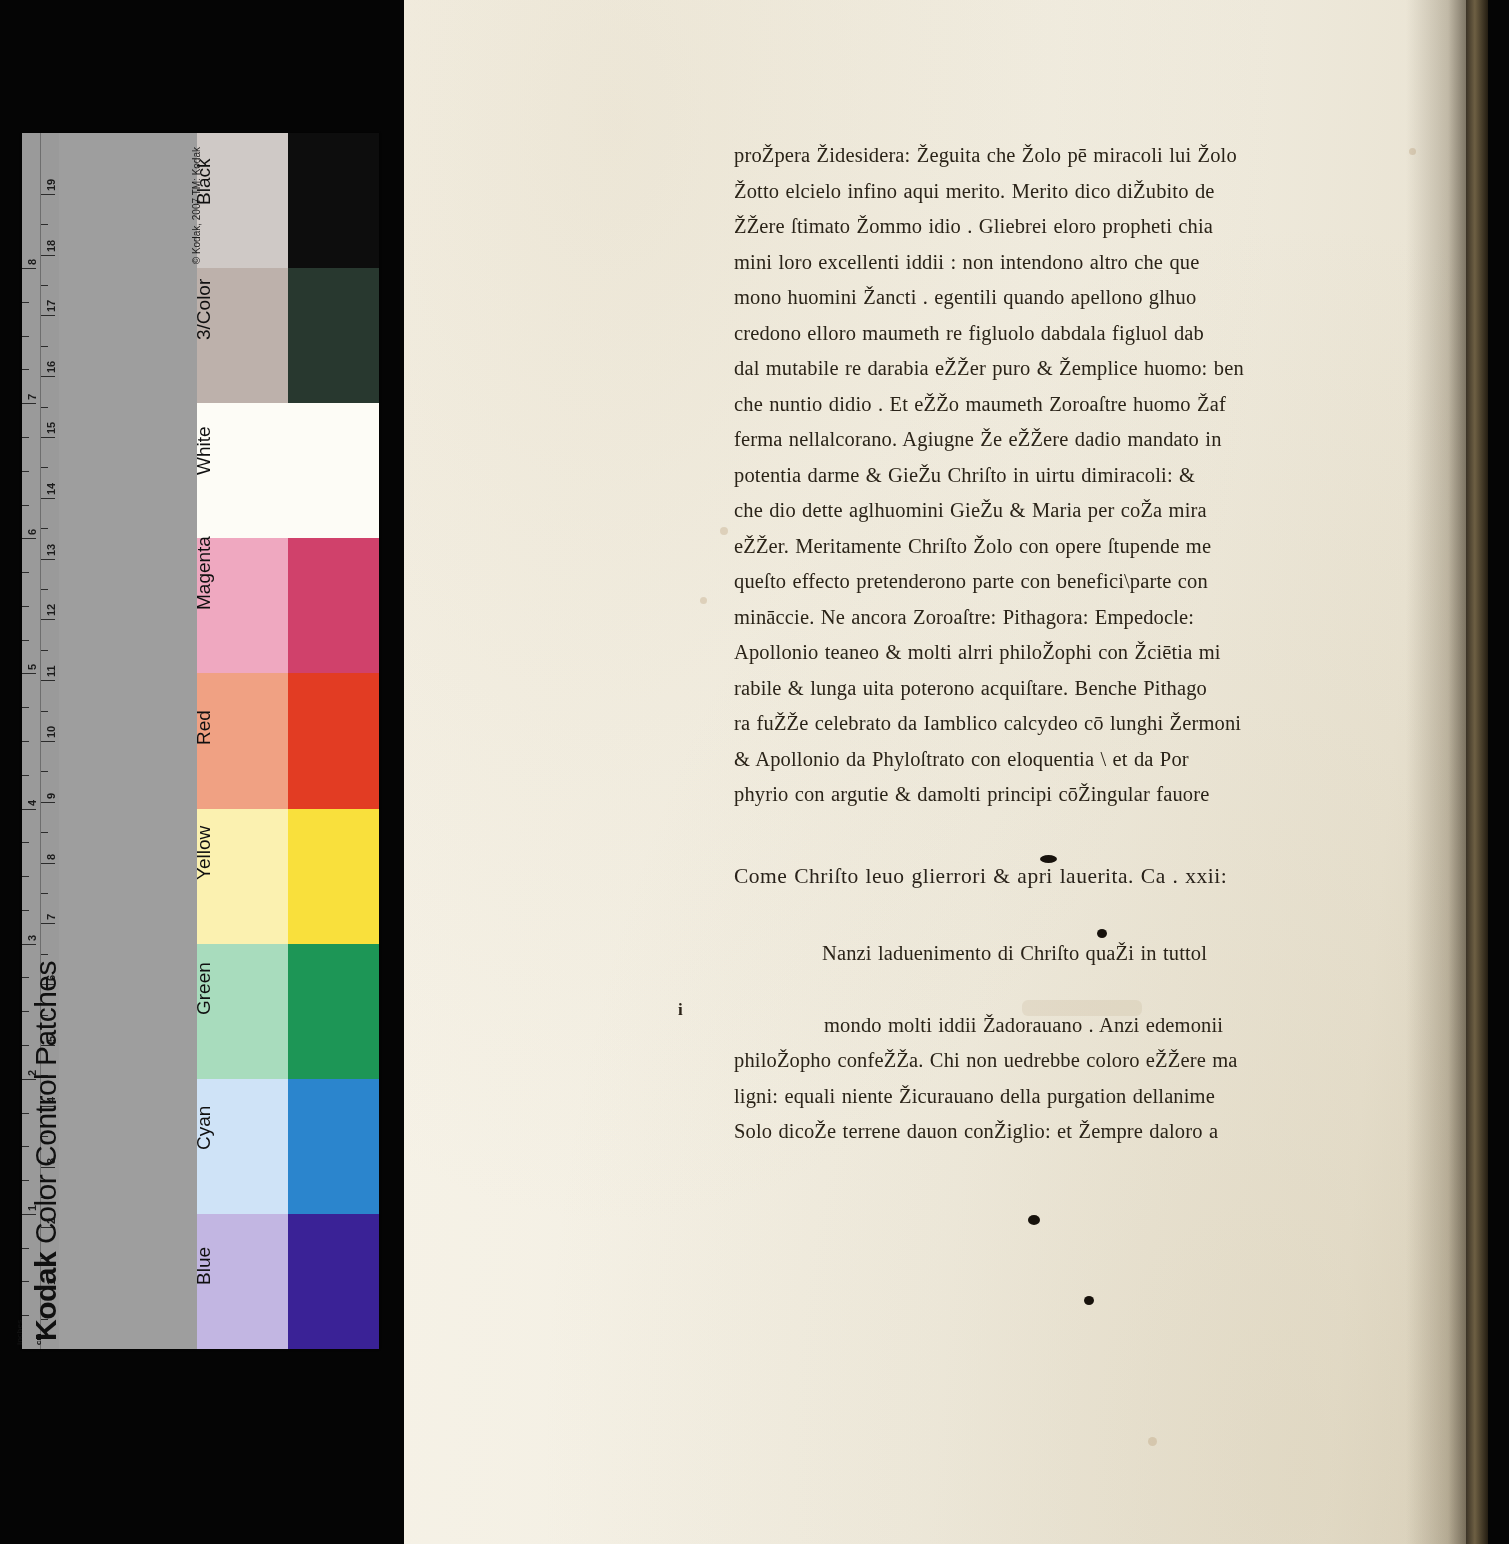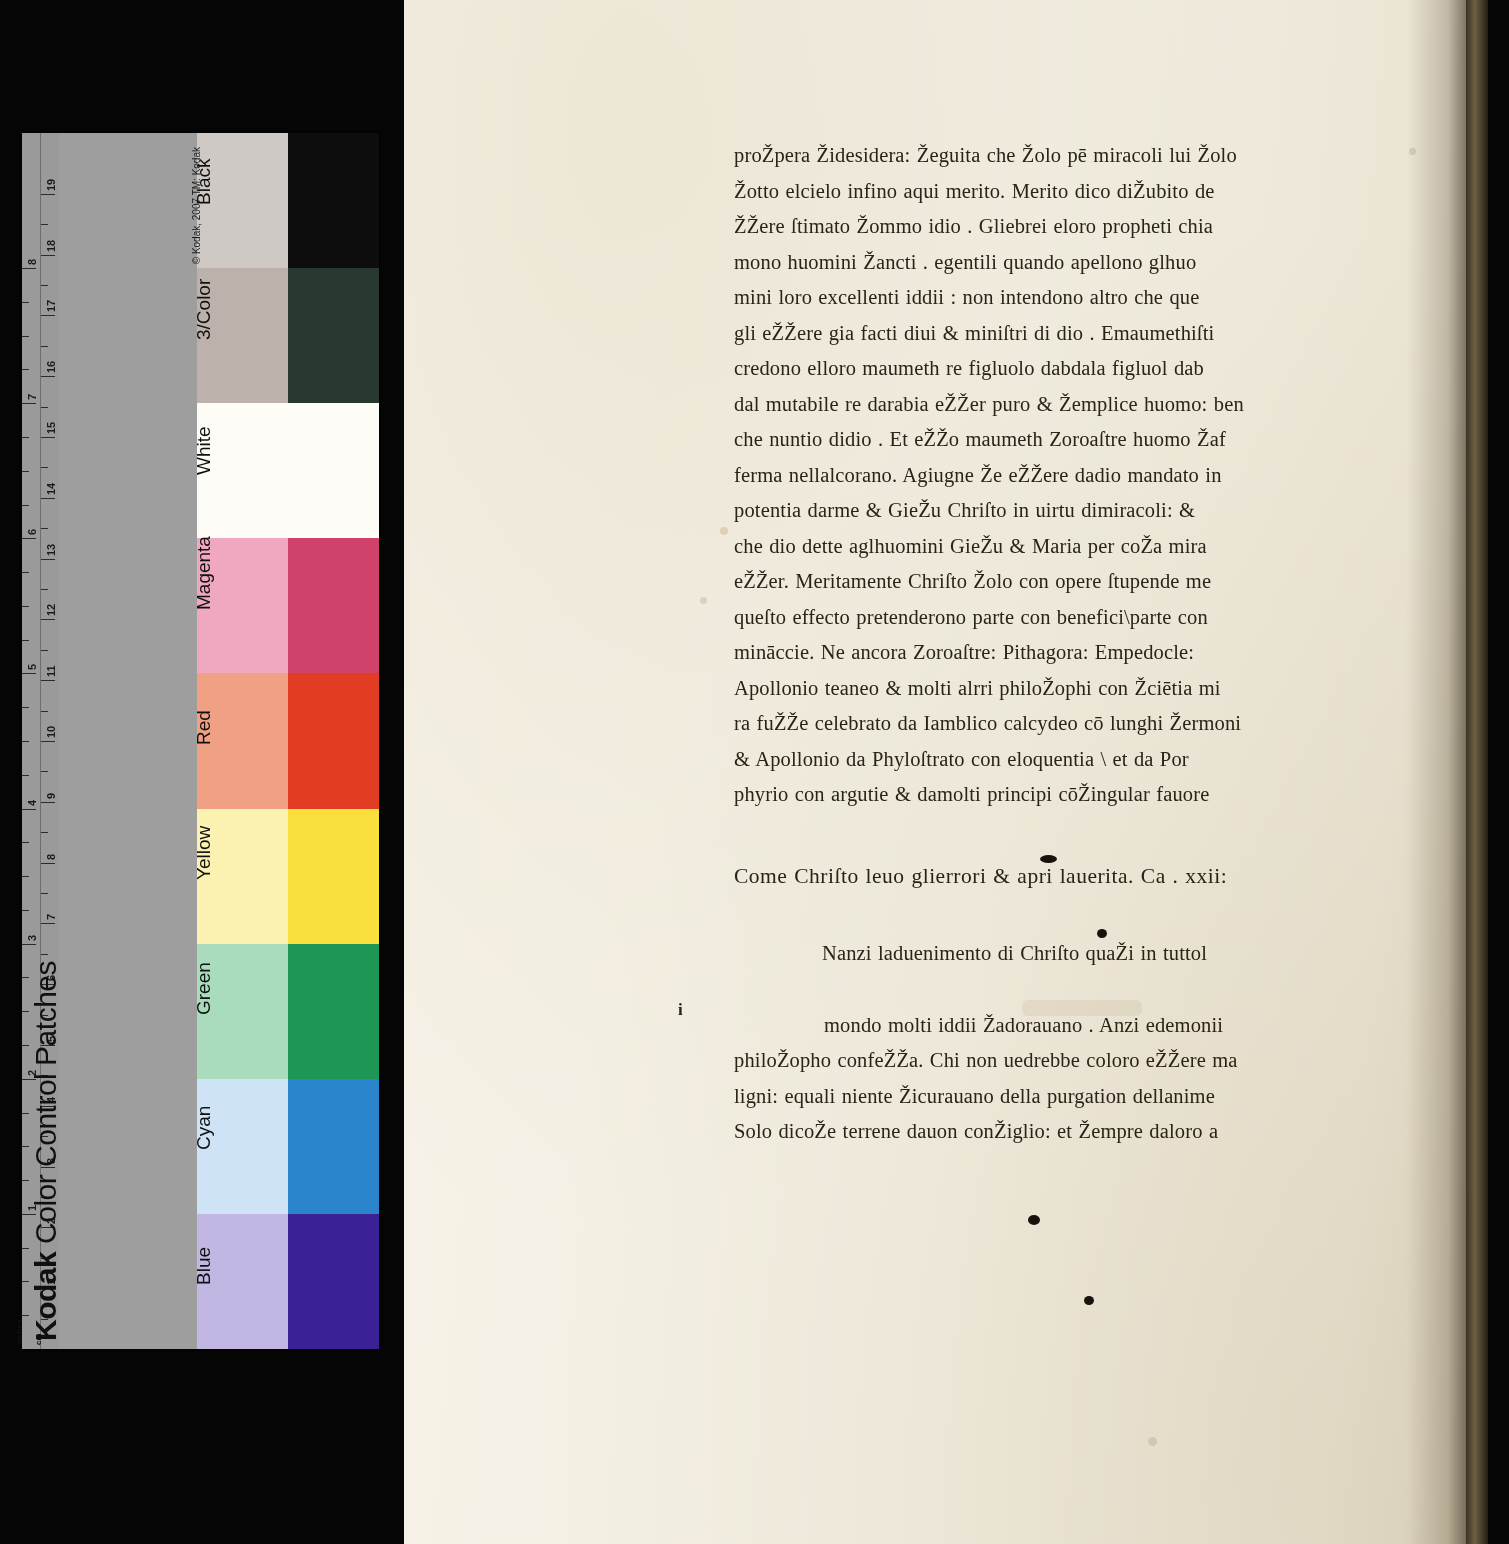--- a/index.html
+++ b/index.html
@@ -401,33 +401,33 @@
 
 <div id="page">
   <div id="page-inner"></div>
 
   <div id="text-block">
 
     <div class="para" id="para1">
         <span class="line">proŽpera Židesidera: Žeguita che Žolo pē miracoli lui Žolo</span>
         <span class="line">Žotto elcielo infino aqui merito. Merito dico diŽubito de</span>
         <span class="line">ŽŽere ſtimato Žommo idio . Gliebrei eloro propheti  chia</span>
+        <span class="line">mini loro excellenti iddii : non intendono altro che  que</span>
         <span class="line">mono huomini Žancti . egentili quando apellono glhuo</span>
-        <span class="line">mini loro excellenti iddii : non intendono altro che  que</span>
-        <span class="line">gli eŽŽere gia facti diui &amp; miniſtri di dio . Emaumethiſti</span>
         <span class="line">credono elloro maumeth re figluolo dabdala figluol dab</span>
         <span class="line">dal mutabile re darabia eŽŽer puro &amp; Žemplice huomo: ben</span>
         <span class="line">che nuntio didio . Et eŽŽo maumeth Zoroaſtre huomo Žaf</span>
         <span class="line">ferma nellalcorano. Agiugne Že eŽŽere dadio mandato in</span>
         <span class="line">potentia darme &amp; GieŽu Chriſto in uirtu dimiracoli: &amp;</span>
         <span class="line">che dio dette aglhuomini  GieŽu &amp; Maria per coŽa  mira</span>
         <span class="line">eŽŽer. Meritamente Chriſto Žolo con opere ſtupende me</span>
         <span class="line">queſto effecto pretenderono parte con benefici\parte con</span>
         <span class="line">mināccie. Ne ancora Zoroaſtre: Pithagora: Empedocle:</span>
         <span class="line">Apollonio teaneo &amp; molti alrri philoŽophi con Žciētia mi</span>
+        <span class="line">rabile &amp; lunga uita poterono acquiſtare. Benche Pithago</span>
         <span class="line">ra fuŽŽe celebrato da Iamblico calcydeo cō lunghi Žermoni</span>
         <span class="line">&amp; Apollonio da Phyloſtrato con eloquentia \ et da  Por</span>
         <span class="line">phyrio con argutie &amp; damolti principi cōŽingular fauore</span>
       </div>
 
     <div class="para heading">
       <span class="line">Come Chriſto leuo glierrori &amp; apri lauerita. Ca . xxii:</span>
     </div>
 
     <div class="para body2" id="para2">

